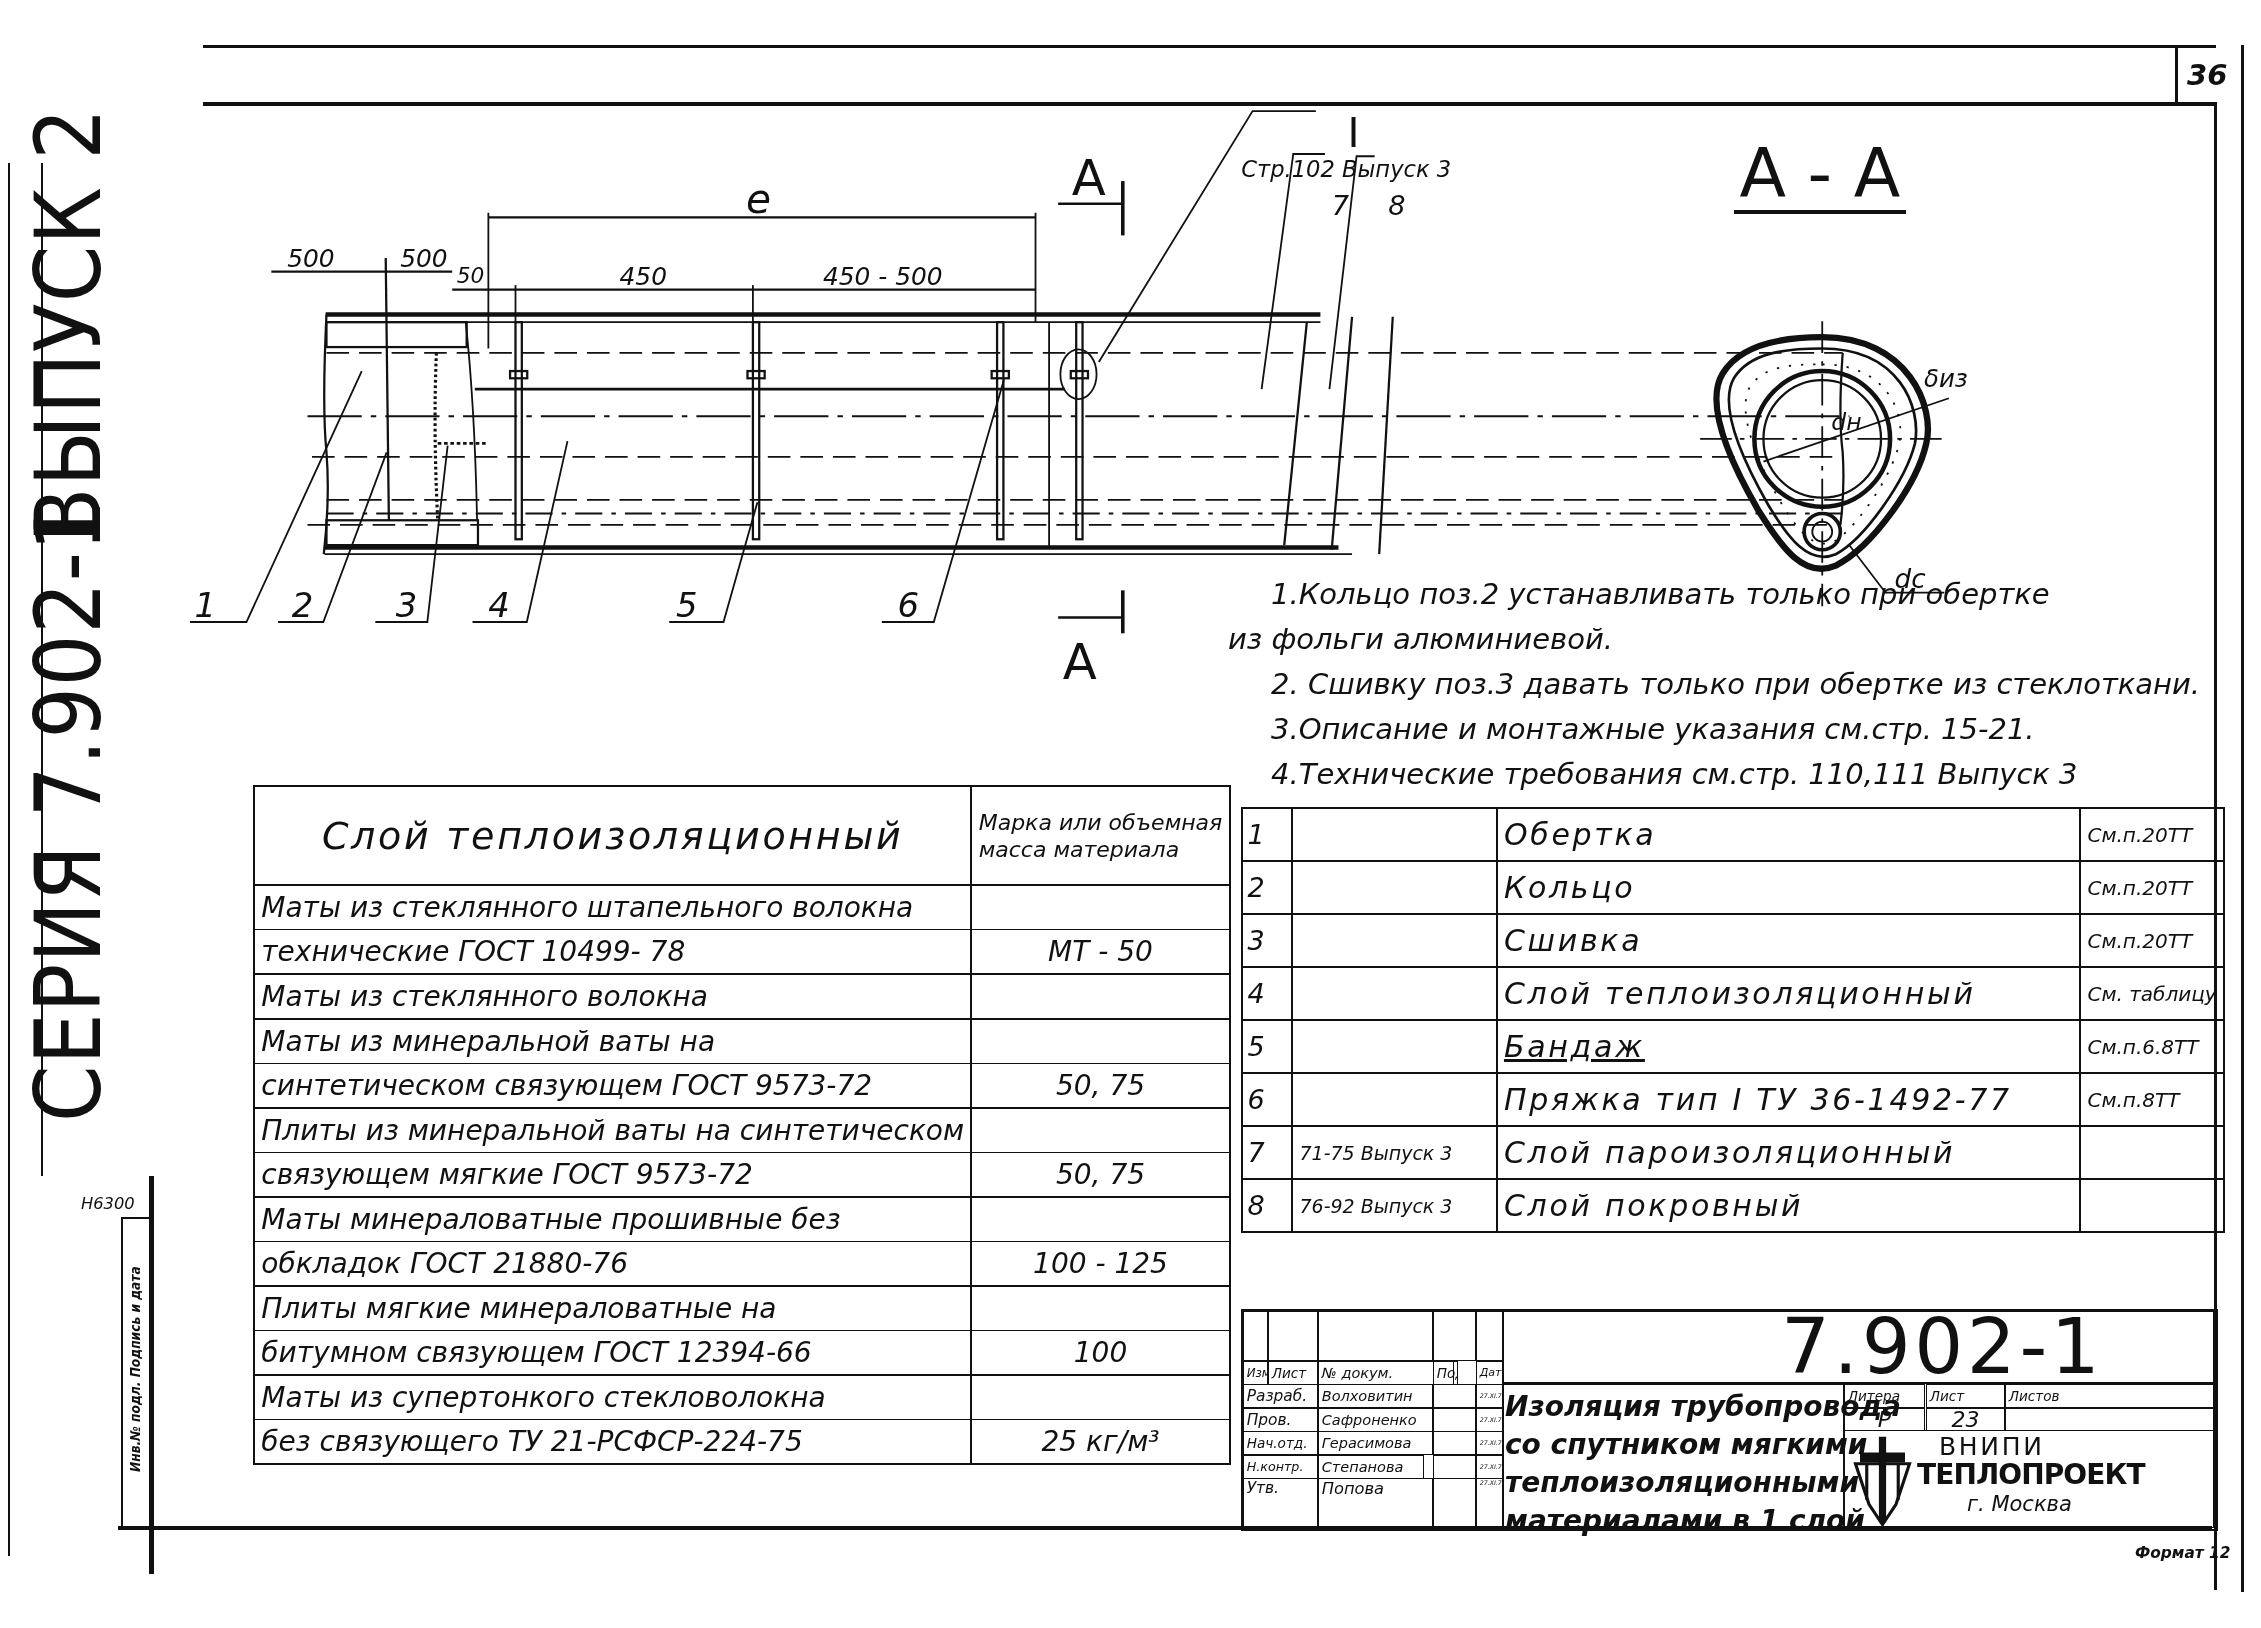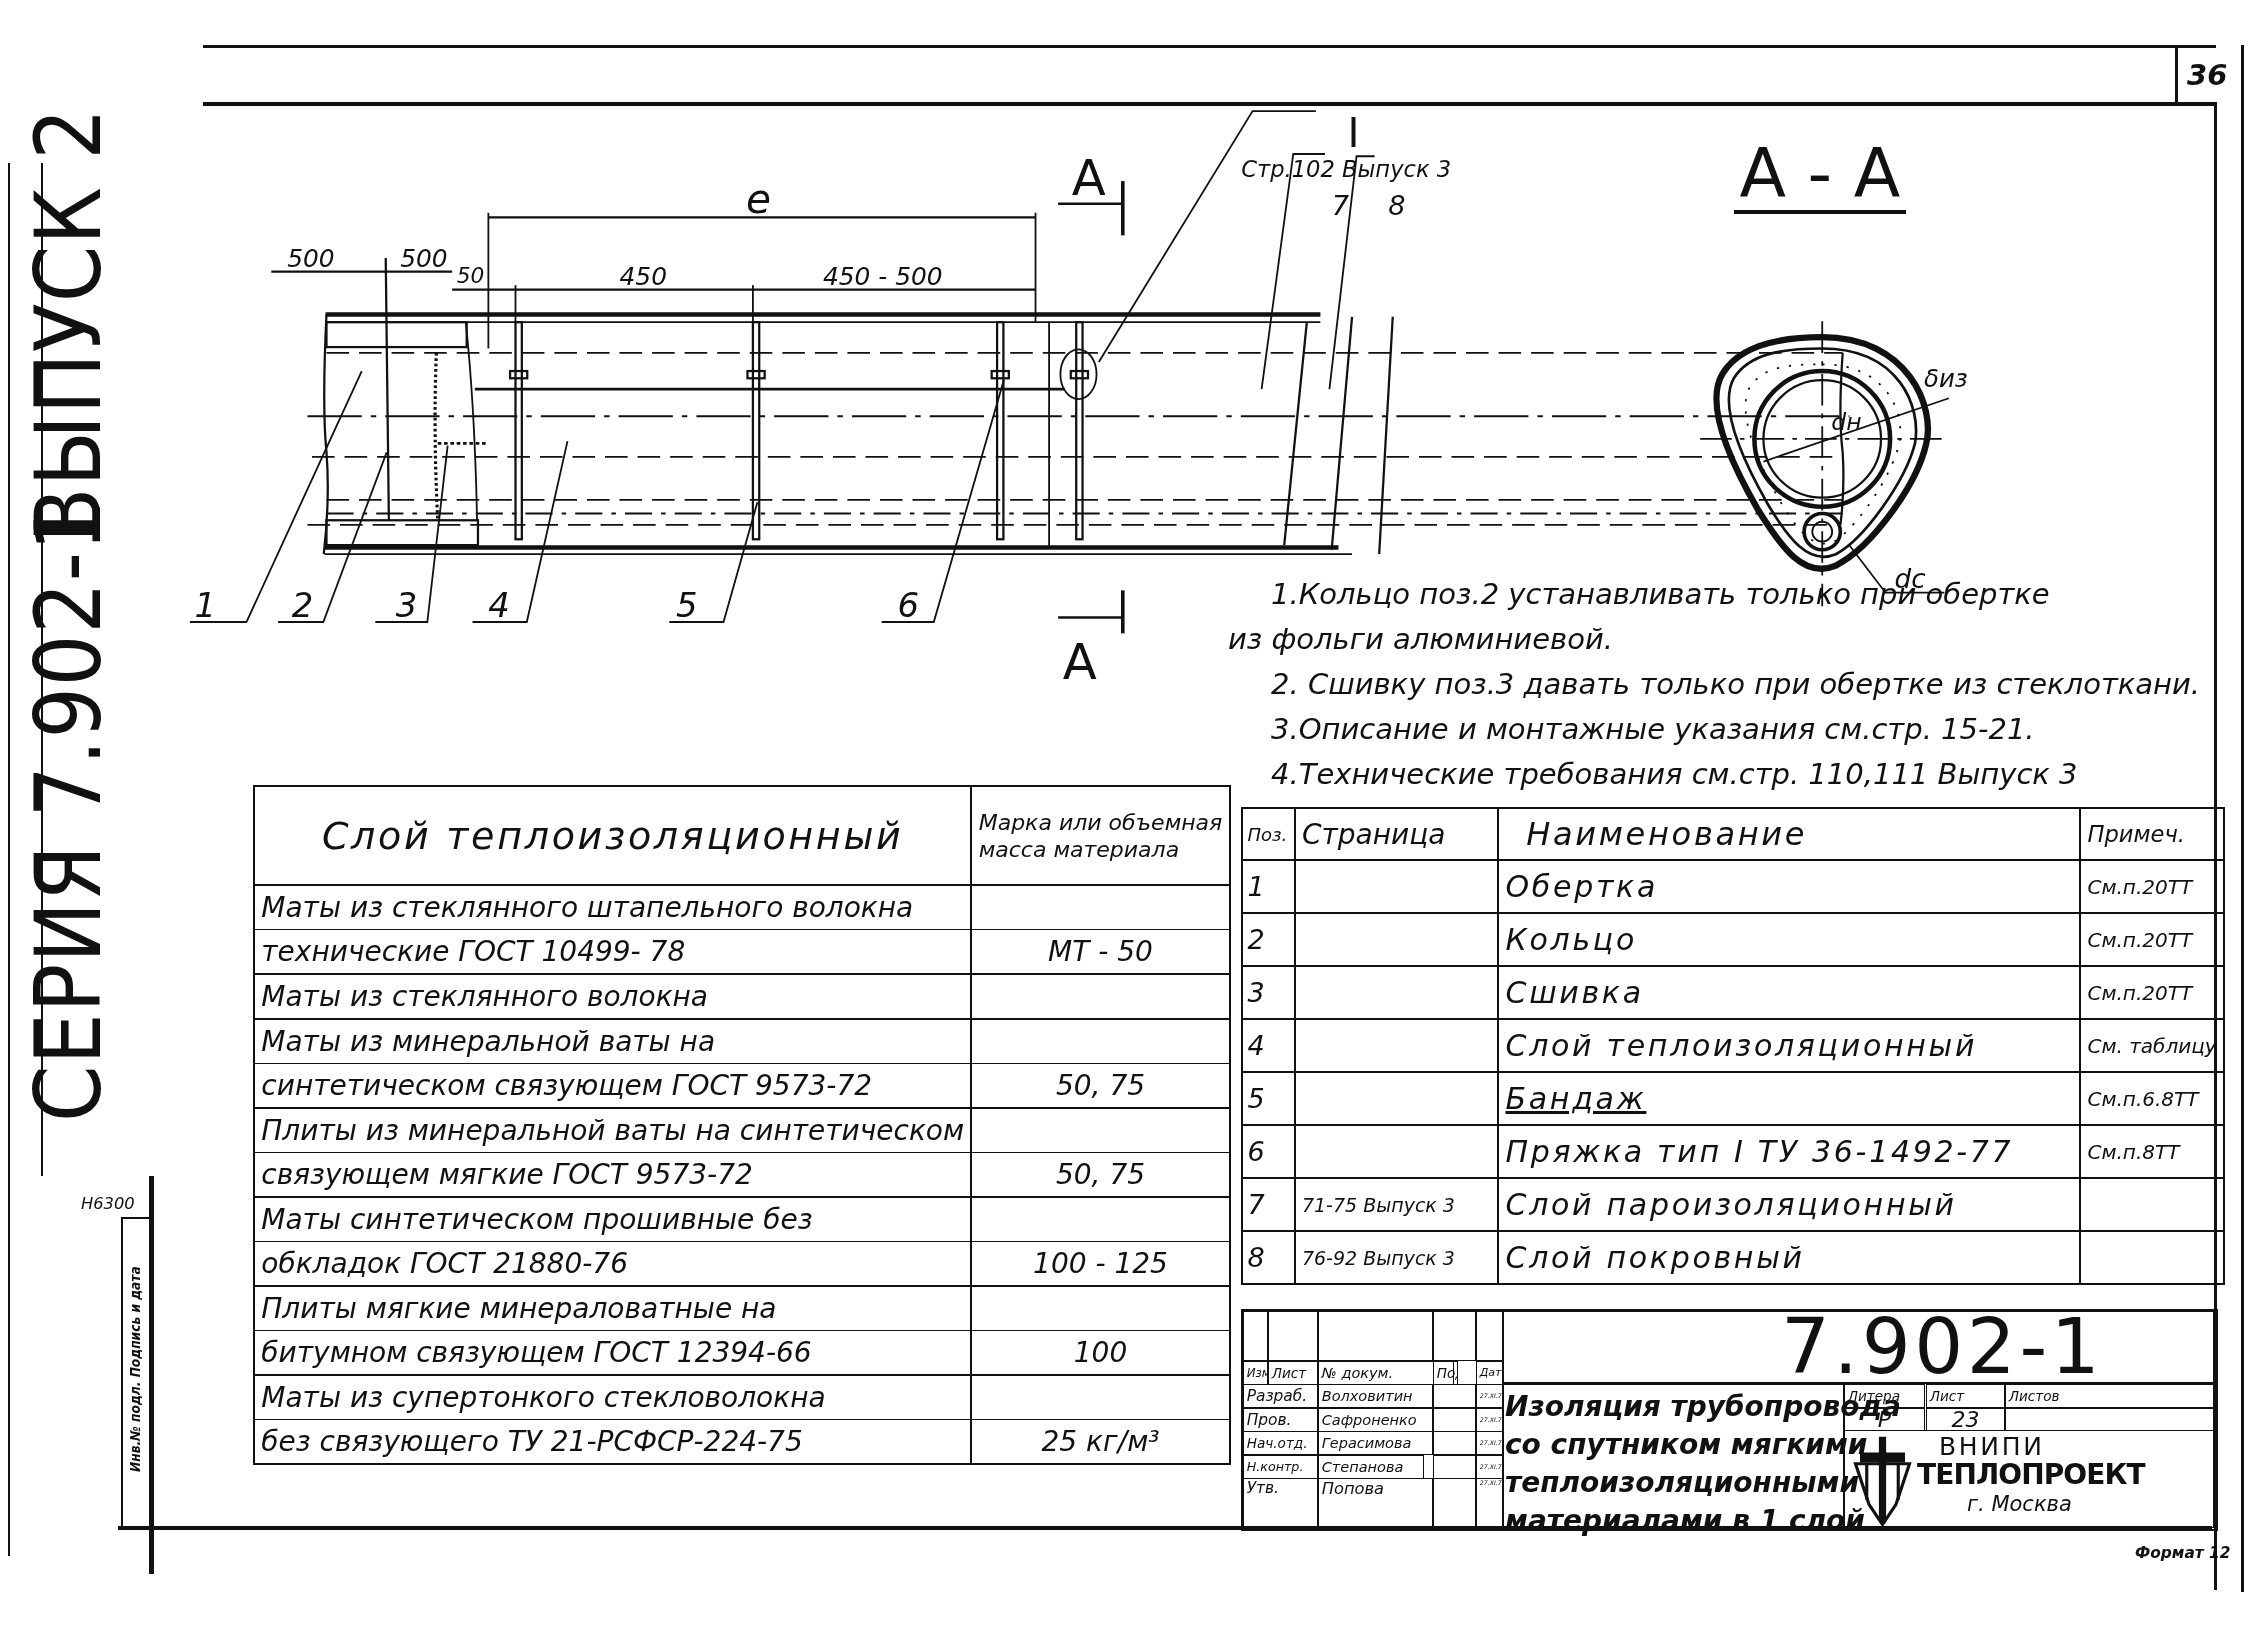--- a/index.html
+++ b/index.html
@@ -224,21 +224,21 @@
       </tr>
   <tr class="line-a">
         <td>Плиты из минеральной ваты на синтетическом</td>
         <td></td>
       </tr>
   <tr class="line-b">
         <td>связующем  мягкие  ГОСТ 9573-72</td>
         <td class="val">50, 75</td>
       </tr>
   <tr class="line-a">
-        <td>Маты синтетическом прошивные  без</td>
+        <td>Маты минераловатные прошивные  без</td>
         <td></td>
       </tr>
   <tr class="line-b">
         <td>обкладок  ГОСТ 21880-76</td>
         <td class="val">100 - 125</td>
       </tr>
   <tr class="line-a">
         <td>Плиты мягкие минераловатные  на</td>
         <td></td>
       </tr>
@@ -258,26 +258,20 @@
   </table>
 
 <table class="spec-table" style="left:1241px;top:807px;width:984px;">
   <colgroup>
       <col style="width:51px">
       <col style="width:206px">
       <col style="width:586px">
       <col style="width:142px">
     </colgroup>
   <tbody>
-      <tr>
-    <th class="pos" style="font-size:18px">Поз.</th>
-    <th style="text-align:left;font-size:28px">Страница</th>
-    <th class="nm" style="text-align:left;padding-left:27px">Наименование</th>
-    <th style="font-size:22.6px;text-align:left">Примеч.</th>
-  </tr>
   <tr>
         <td class="pos">1</td>
         <td class="pg"></td>
         <td class="nm">Обертка</td>
         <td class="nt">См.п.20ТТ</td>
       </tr>
   <tr>
         <td class="pos">2</td>
         <td class="pg"></td>
         <td class="nm">Кольцо</td>

